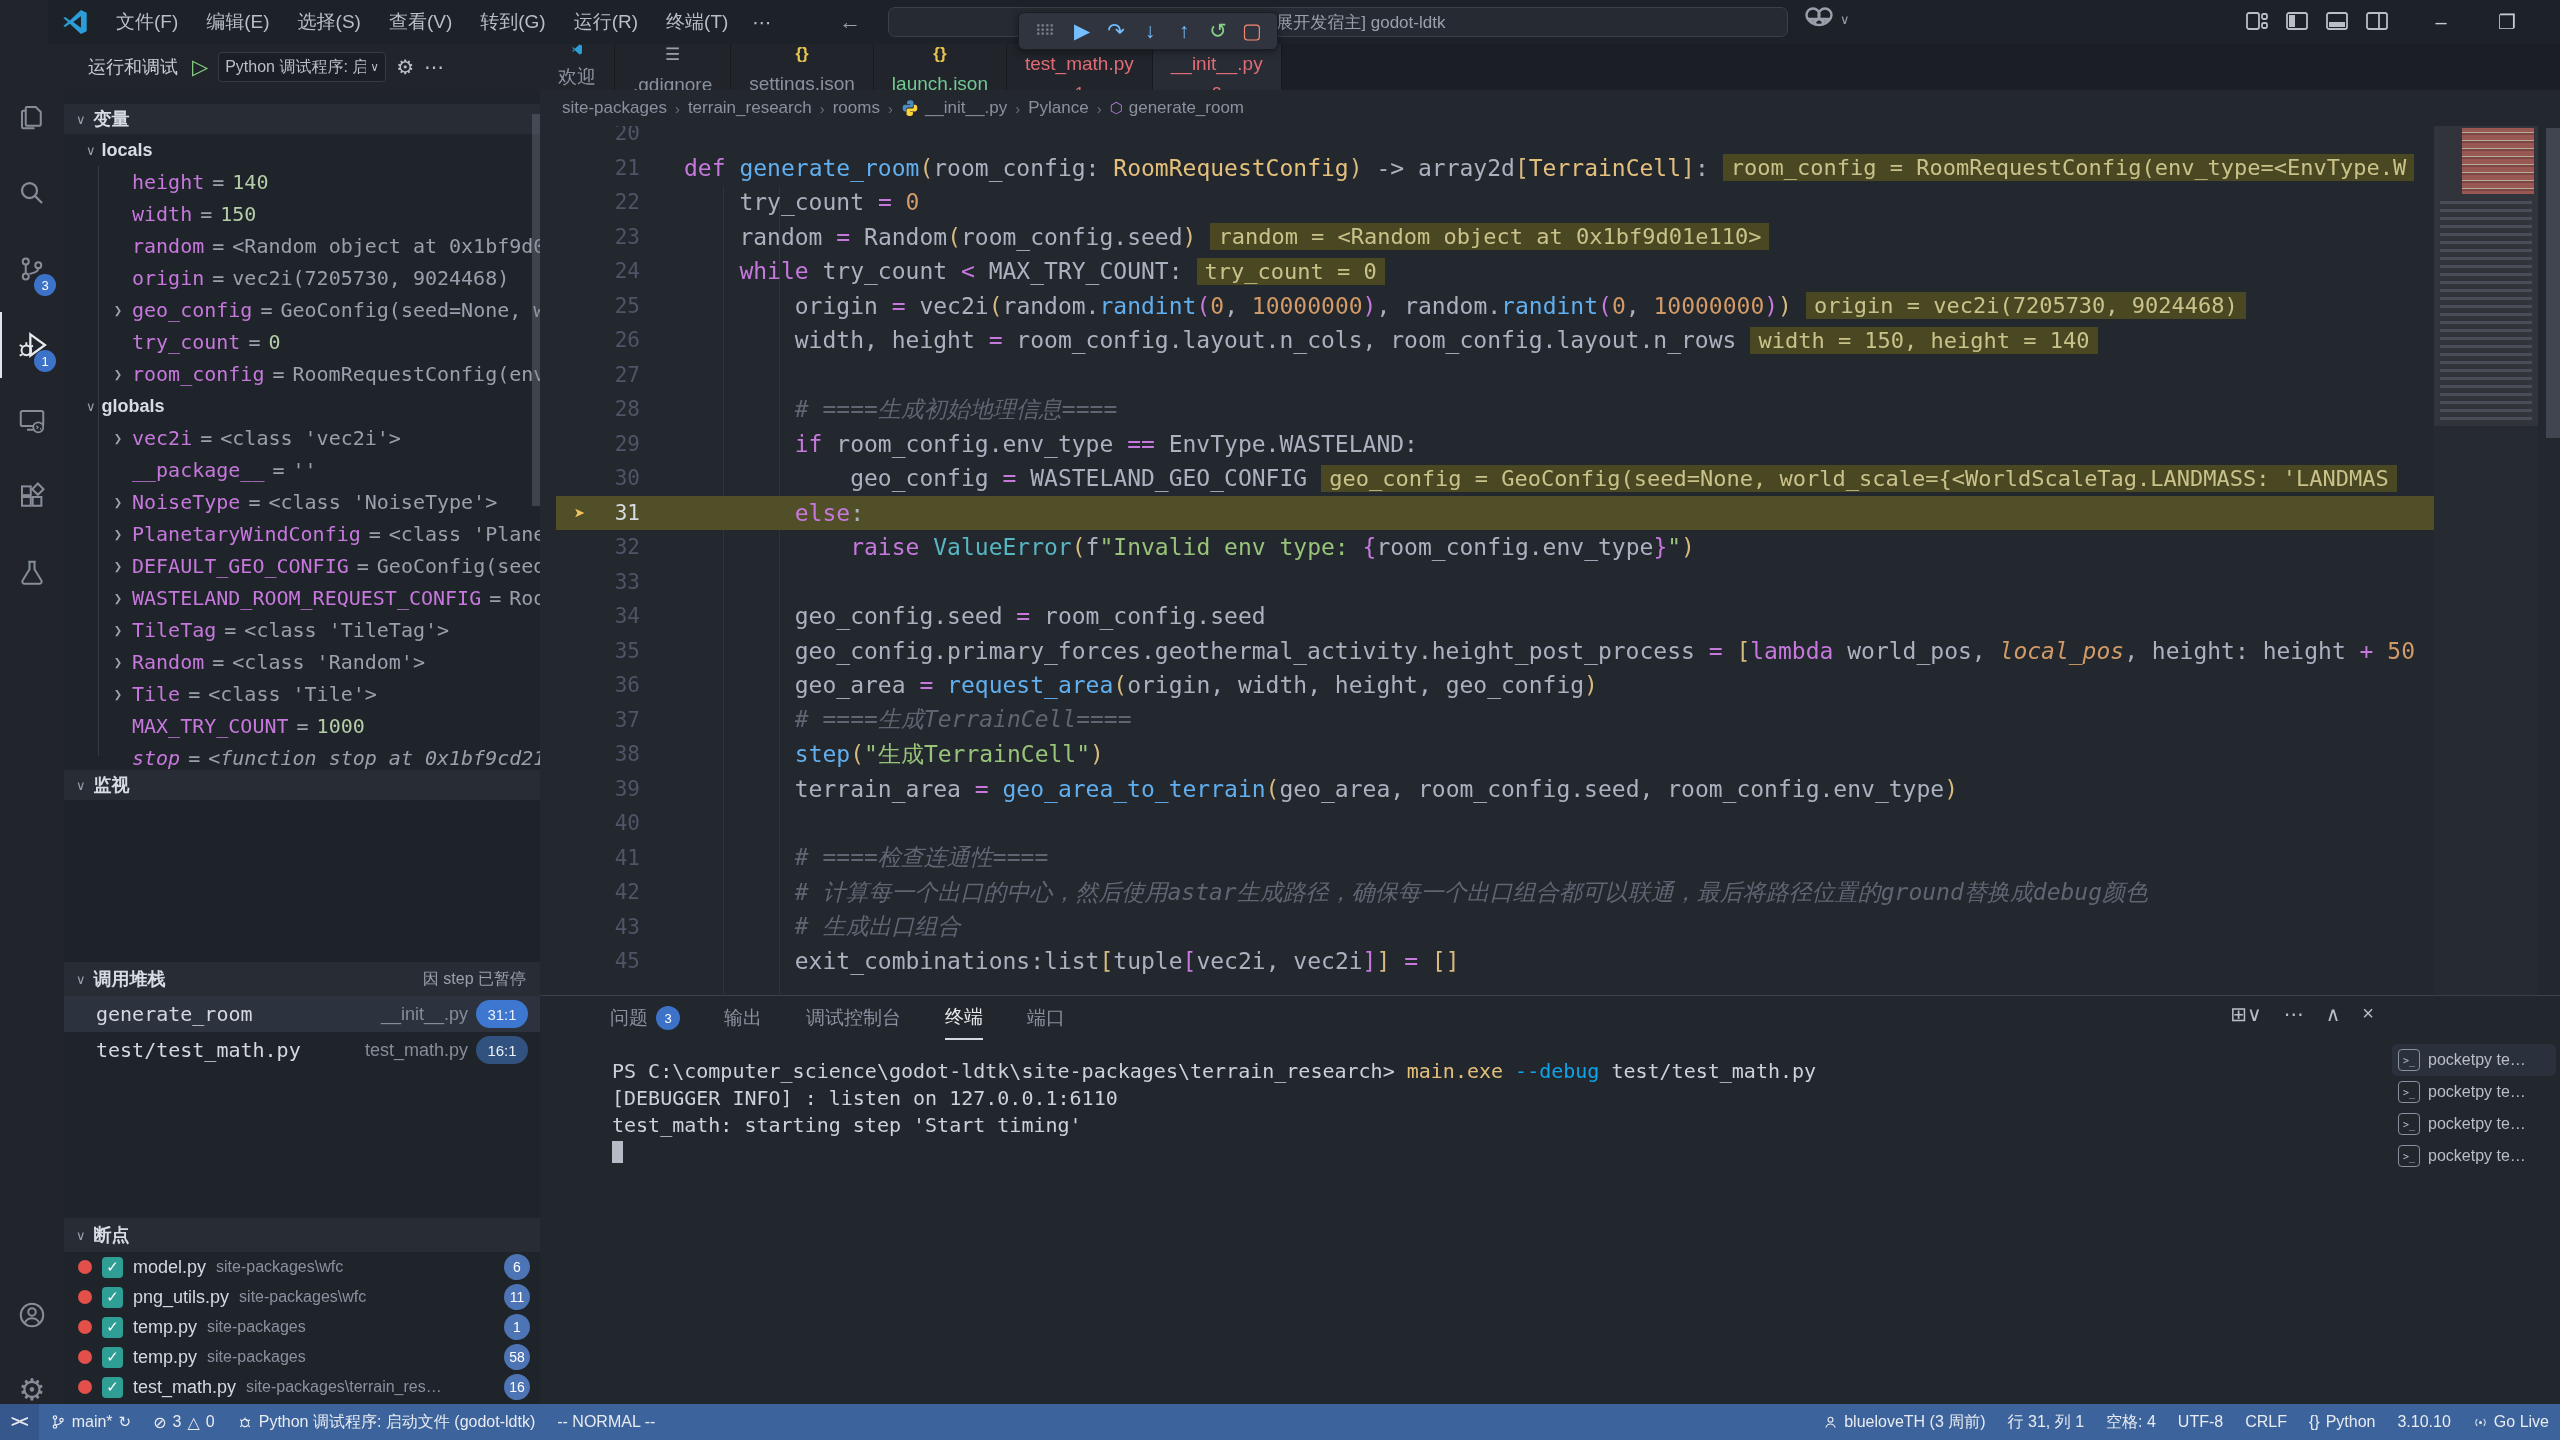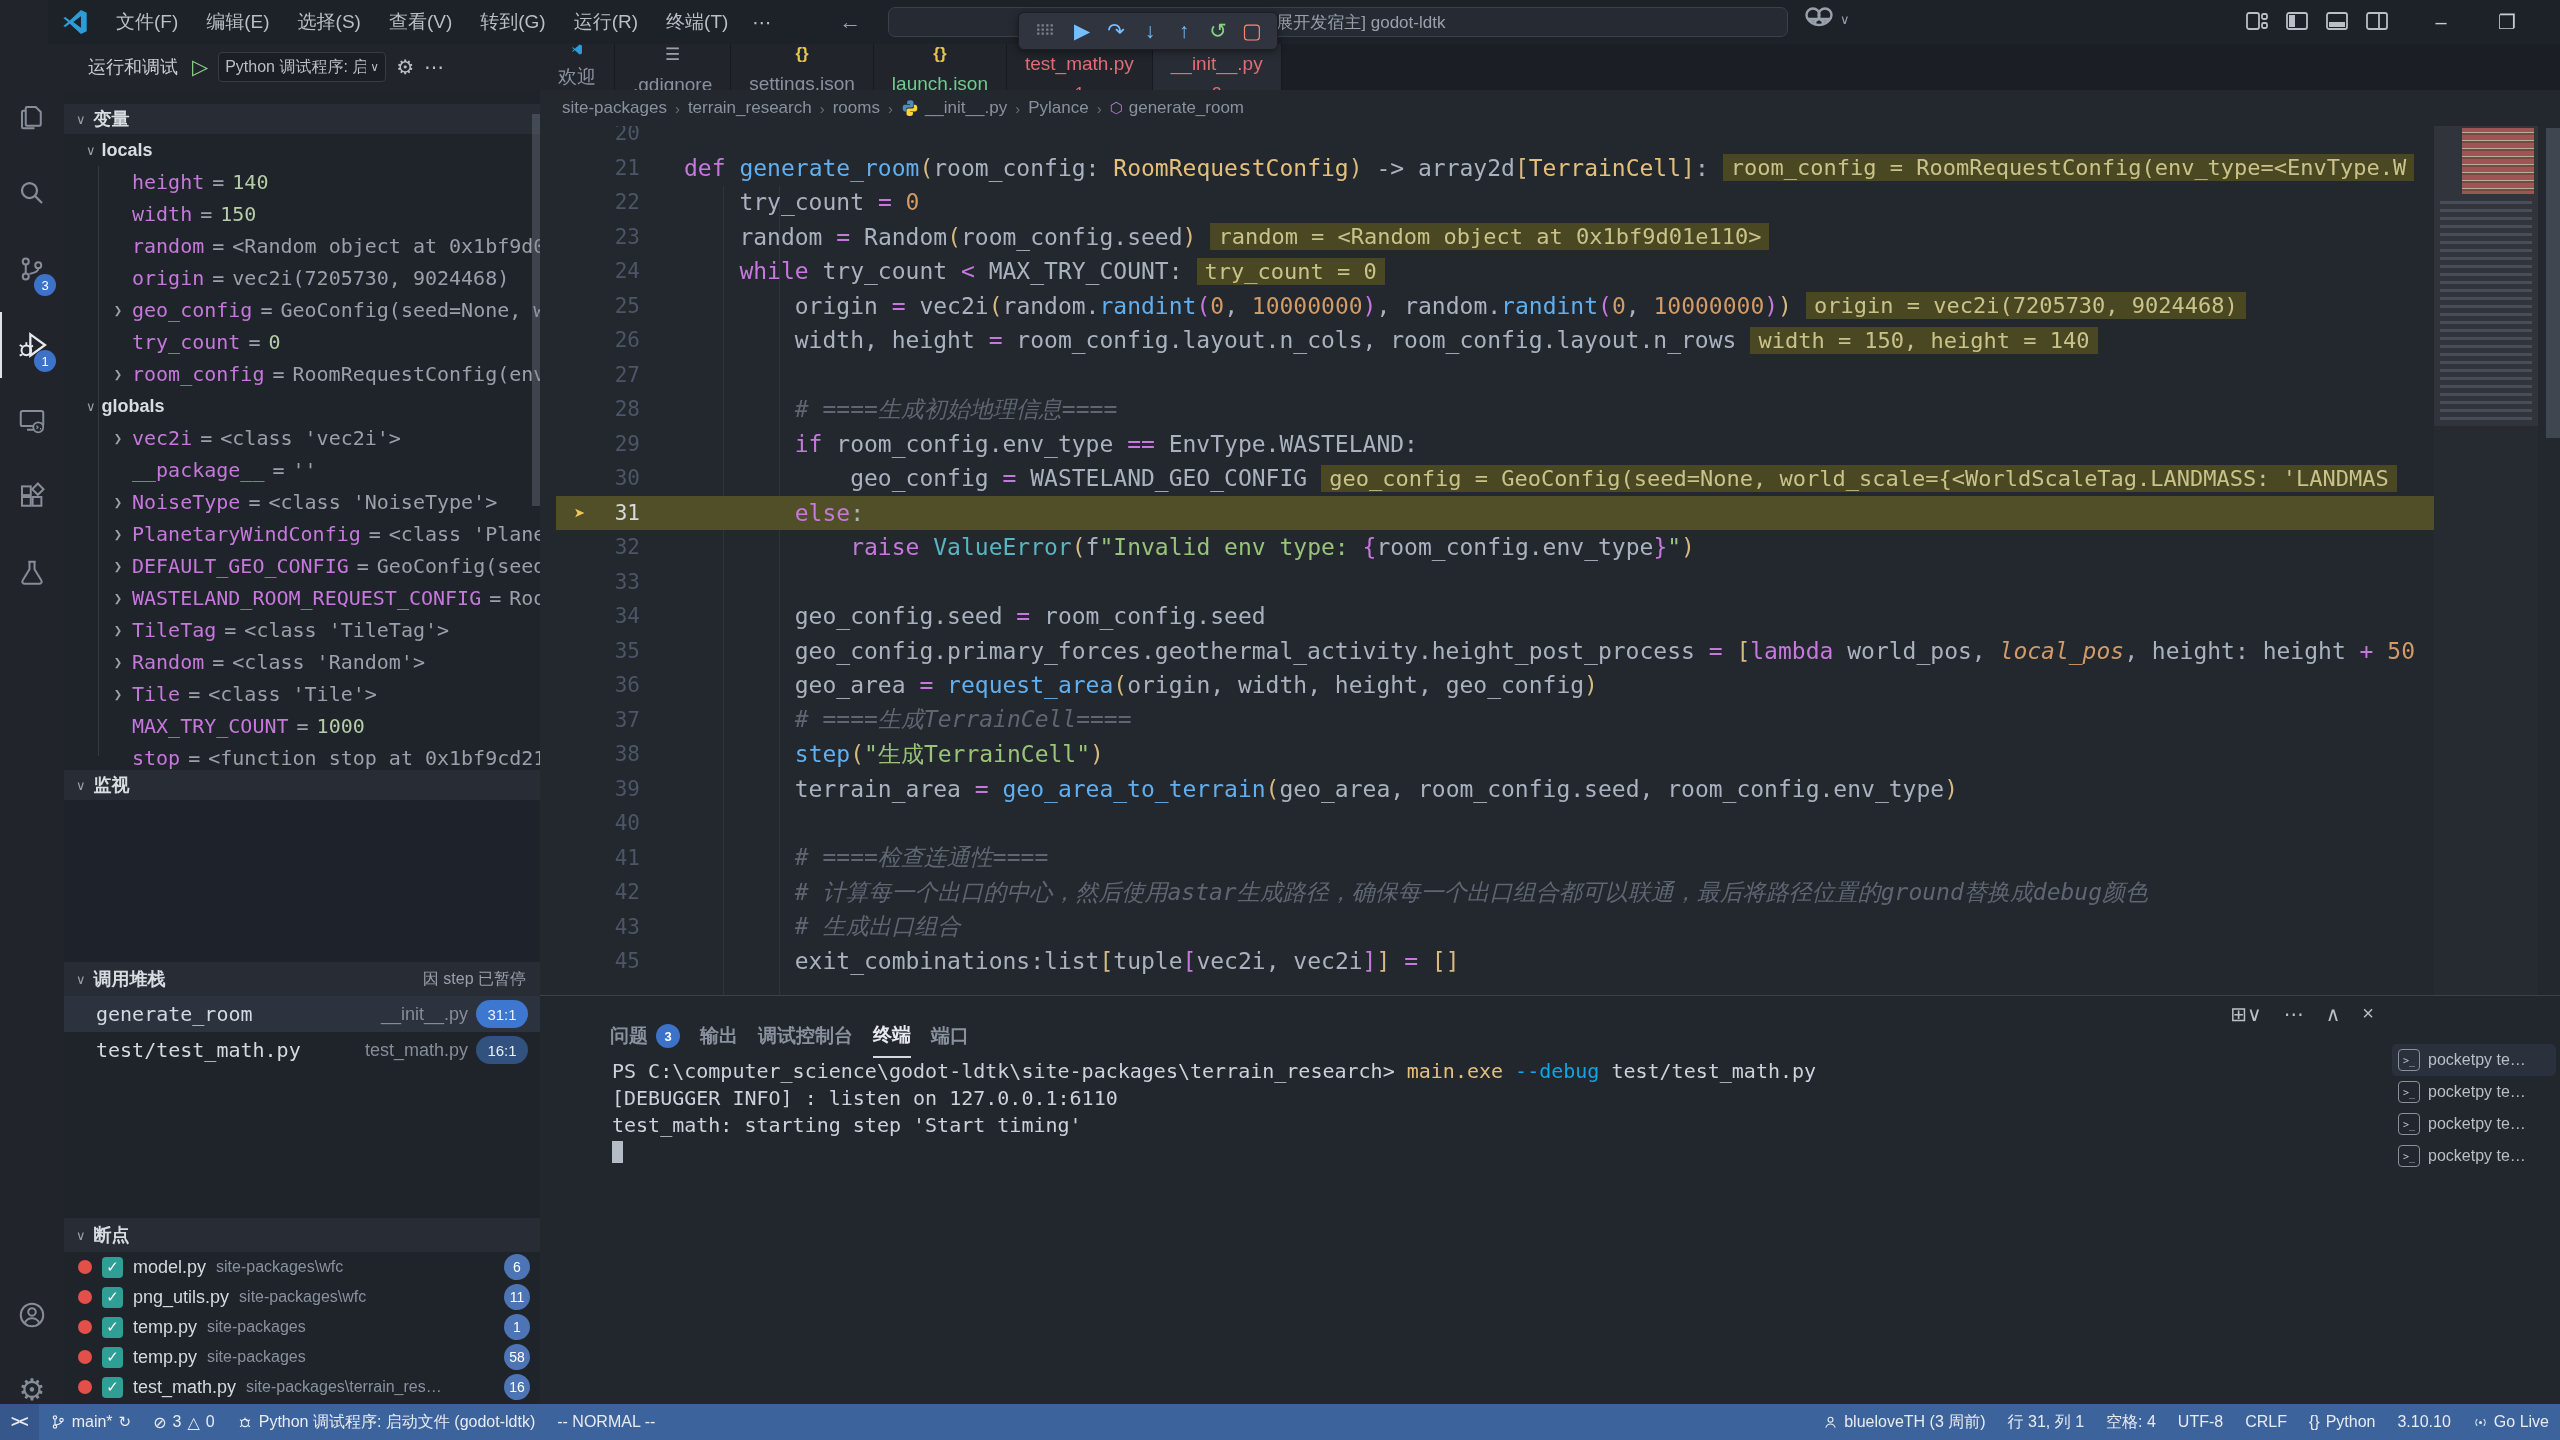--- a/index.html
+++ b/index.html
@@ -129,21 +129,21 @@
   #mm-red { position:absolute; right:4px; top:2px; width:72px; height:66px;
             background:repeating-linear-gradient(0deg,#a8544f 0 3px,#83403f 3px 5px,#c9c2a0 5px 6px,#a8544f 6px 8px); opacity:.85; }
   #mm-body { position:absolute; left:6px; top:74px; width:92px; height:220px;
              background:repeating-linear-gradient(0deg,#4a505b 0 3px,transparent 3px 8px); opacity:.7; }
   #mm-slider { position:absolute; left:0; top:0; width:104px; height:300px; background:rgba(255,255,255,.05); }
   #ed-scroll { position:absolute; right:0; top:2px; width:14px; height:310px; background:rgba(121,128,140,.35); }
 
   
   #panel { position:absolute; left:540px; top:995px; width:2020px; height:409px; background:#22262d;
            border-top:1px solid #3a404c; }
-  #panel-tabs { position:absolute; left:70px; top:18px; height:44px; display:flex; gap:20px; align-items:center;font-weight:bold; }
+  #panel-tabs { position:absolute; left:70px; top:0; height:44px; display:flex; gap:44px; align-items:center; }
   .ptab { font-size:19px; color:#8a919e; display:flex; align-items:center; gap:8px; height:44px; }
   .ptab.active { color:#e6e9ee; border-bottom:2px solid #d4d8df; }
   .pbadge { min-width:24px; height:24px; border-radius:12px; background:#3d72c9; color:#fff; font-size:13px;
             display:flex; align-items:center; justify-content:center; }
   #panel-icons { position:absolute; right:186px; top:6px; display:flex; gap:22px; color:#b9bec7; font-size:20px; }
   #term-out { position:absolute; left:72px; top:62px; font-size:20px; line-height:27px; color:#ccd2dc; white-space:pre; }
   .term-y { color:#e5c07b; } .term-d { color:#0ea5e9; }
   #term-cursor { display:inline-block; width:11px; height:22px; background:#b6bcc6; vertical-align:-4px; }
   #term-list { position:absolute; right:4px; top:48px; width:164px; }
   .term-item { height:32px; display:flex; align-items:center; gap:8px; padding:0 6px; font-size:16px;
@@ -469,21 +469,21 @@
           <span class="vname">Tile</span>
           <span class="veq">=</span>
           <span class="vobj">&lt;class 'Tile'&gt;</span>
         </div>
         <div class="var-row" style="padding-left: 40px;">
           <span class="twist"></span>
           <span class="vname">MAX_TRY_COUNT</span>
           <span class="veq">=</span>
           <span class="vnum">1000</span>
         </div>
-        <div class="var-row" style="padding-left: 40px;">
+        <div class="var-row" style="padding-left: 40px; font-style: italic;">
           <span class="twist"></span>
           <span class="vname">stop</span>
           <span class="veq">=</span>
           <span class="vobj">&lt;function stop at 0x1bf9cd216d</span>
         </div>
       </div>
     <div id="vars-guide"></div>
     <div class="sec-header" style="top:680px">
       <span class="twist">∨</span>
       <span>监视</span>

